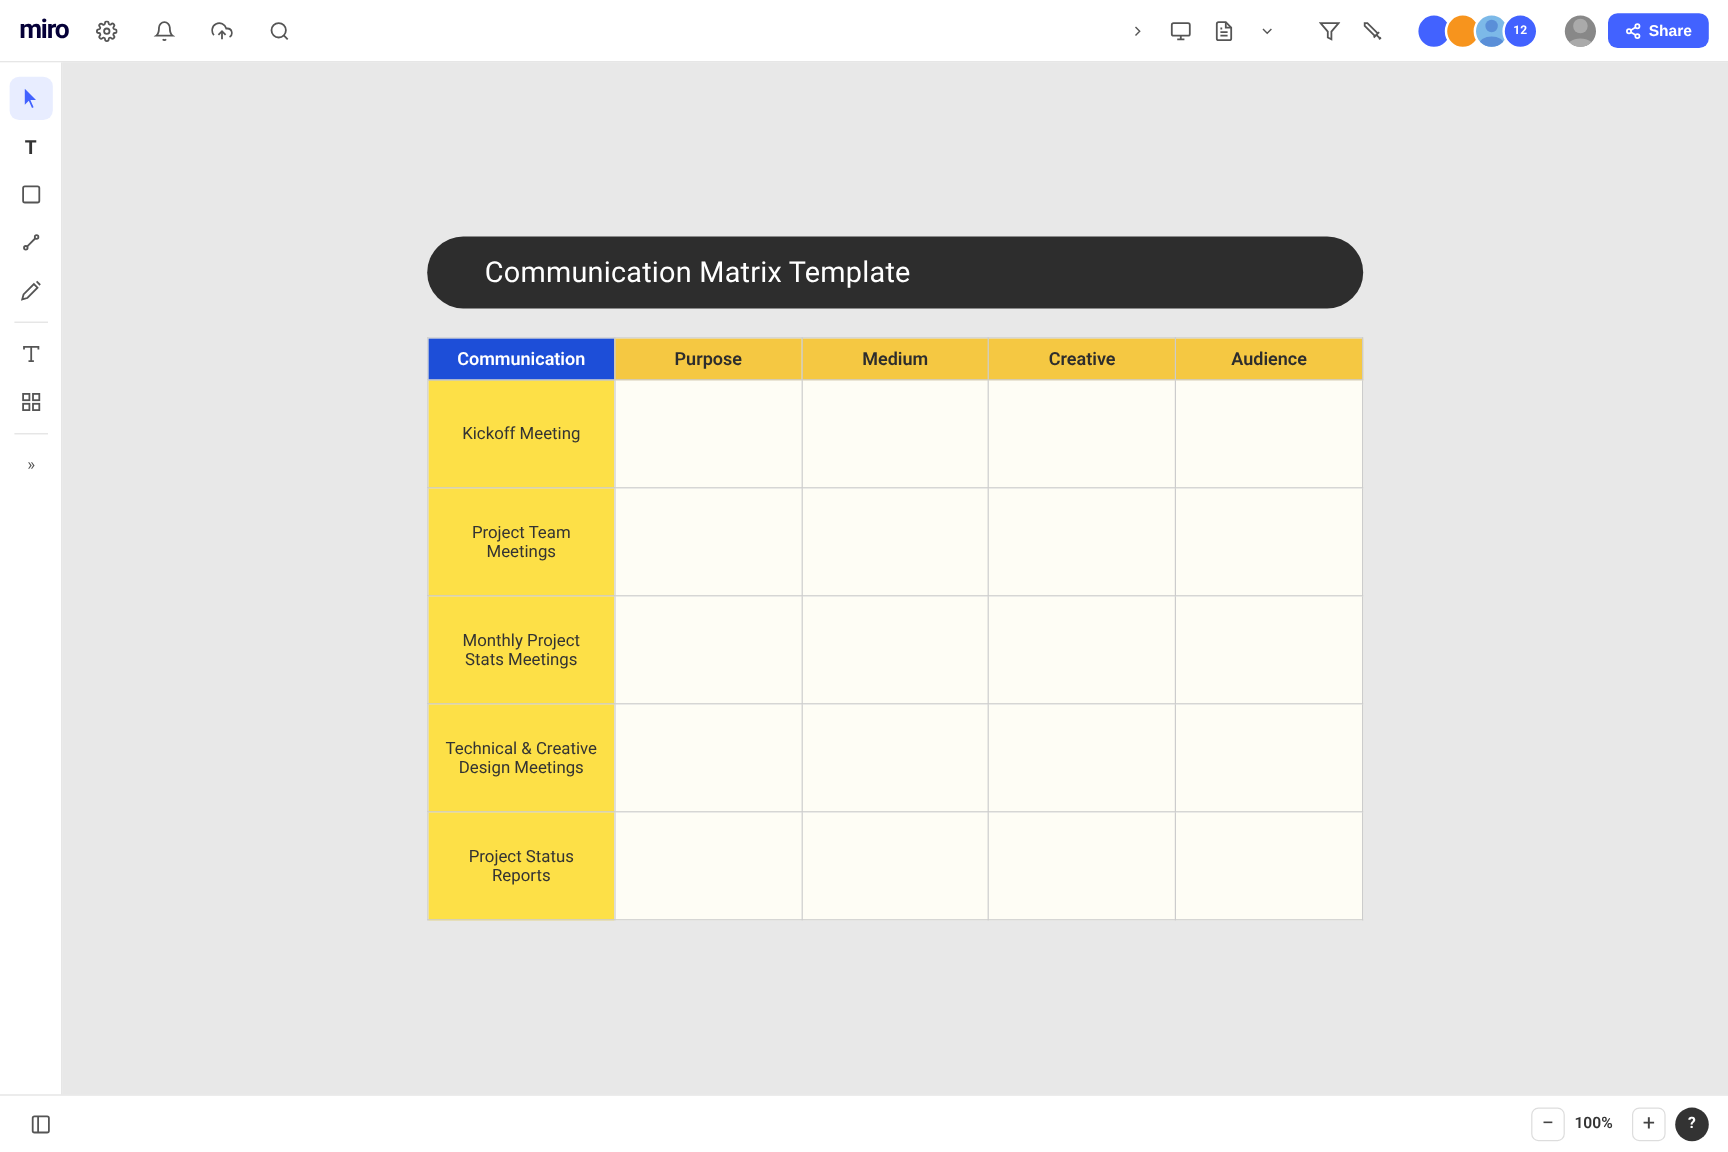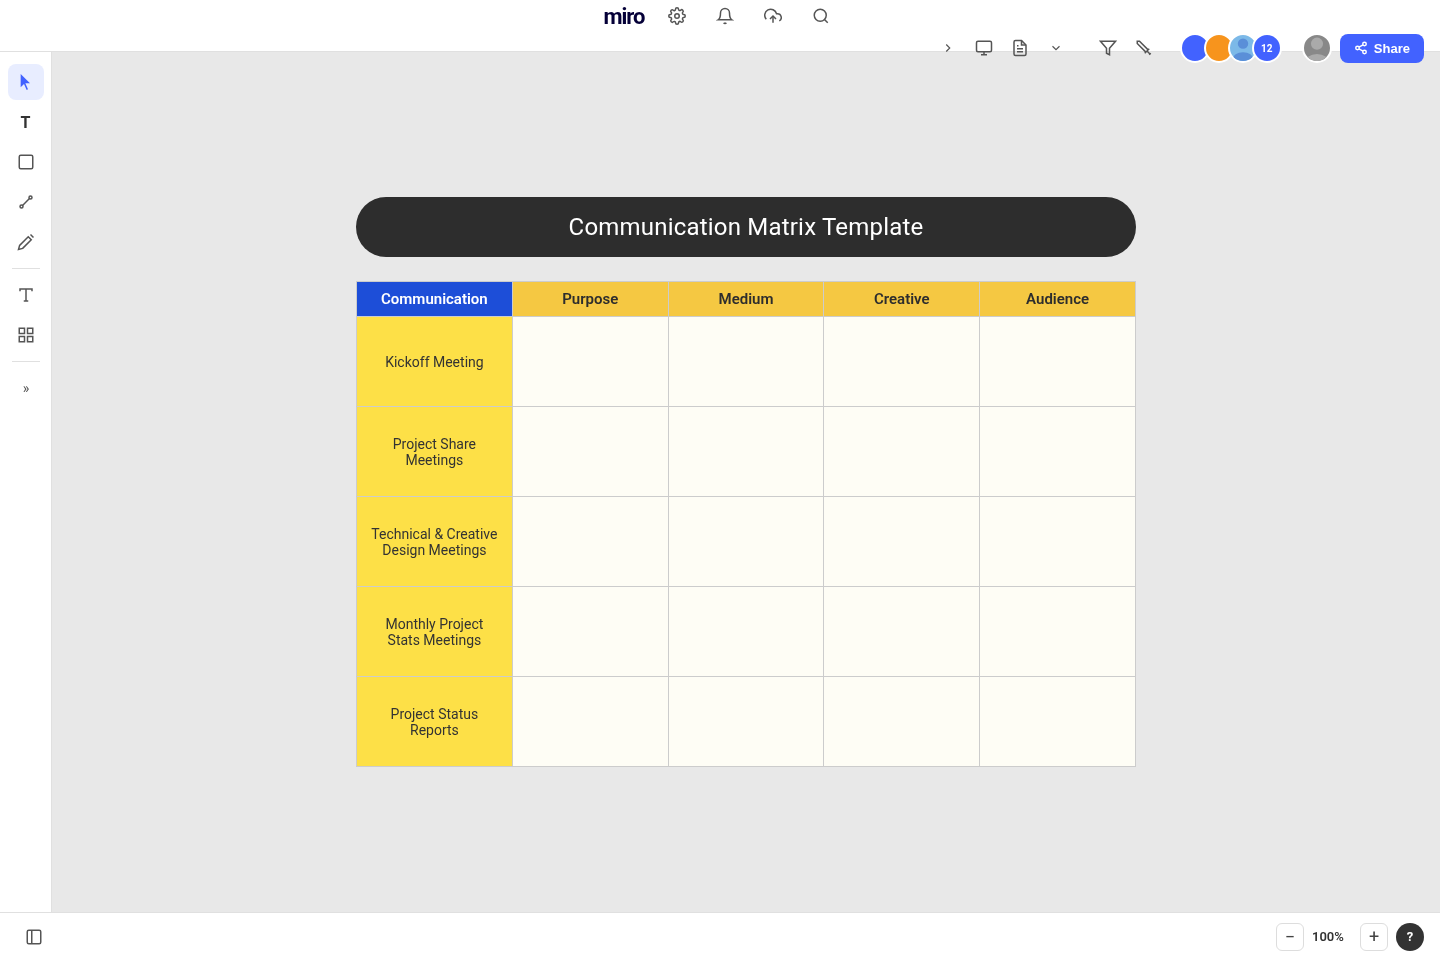--- a/index.html
+++ b/index.html
@@ -16,21 +16,20 @@
     .navbar {
       position: absolute;
       top: 0; left: 0; right: 0;
       height: 52px;
       background: #ffffff;
       display: flex;
       align-items: center;
       padding: 0 16px;
       border-bottom: 1px solid #e0e0e0;
       z-index: 100;
-      flex-direction: column;
     }
     .navbar-left {
       display: flex;
       align-items: center;
       gap: 16px;
     }
     .miro-logo {
       font-size: 22px;
       font-weight: 700;
       color: #050038;
@@ -204,21 +203,20 @@
       align-items: center;
       gap: 24px;
     }
 
     
     .board-title {
       background: #2d2d2d;
       border-radius: 50px;
       padding: 16px 48px;
       width: 780px;
-      text-align: center;
     }
     .board-title-text {
       color: #ffffff;
       font-size: 24px;
       font-weight: 400;
       letter-spacing: 0.2px;
     }
 
     
     .matrix-table {
@@ -443,35 +441,35 @@
       </thead>
       <tbody id="matrix-tbody">
       <tr>
             <td class="td-comm">Kickoff Meeting</td>
             <td class="td-empty"></td>
             <td class="td-empty"></td>
             <td class="td-empty"></td>
             <td class="td-empty"></td>
           </tr>
           <tr>
-            <td class="td-comm">Project Share Meetings</td>
+            <td class="td-comm">Project Team Meetings</td>
+            <td class="td-empty"></td>
+            <td class="td-empty"></td>
+            <td class="td-empty"></td>
+            <td class="td-empty"></td>
+          </tr>
+          <tr>
+            <td class="td-comm">Monthly Project Stats Meetings</td>
             <td class="td-empty"></td>
             <td class="td-empty"></td>
             <td class="td-empty"></td>
             <td class="td-empty"></td>
           </tr>
           <tr>
             <td class="td-comm">Technical &amp; Creative Design Meetings</td>
-            <td class="td-empty"></td>
-            <td class="td-empty"></td>
-            <td class="td-empty"></td>
-            <td class="td-empty"></td>
-          </tr>
-          <tr>
-            <td class="td-comm">Monthly Project Stats Meetings</td>
             <td class="td-empty"></td>
             <td class="td-empty"></td>
             <td class="td-empty"></td>
             <td class="td-empty"></td>
           </tr>
           <tr>
             <td class="td-comm">Project Status Reports</td>
             <td class="td-empty"></td>
             <td class="td-empty"></td>
             <td class="td-empty"></td>

